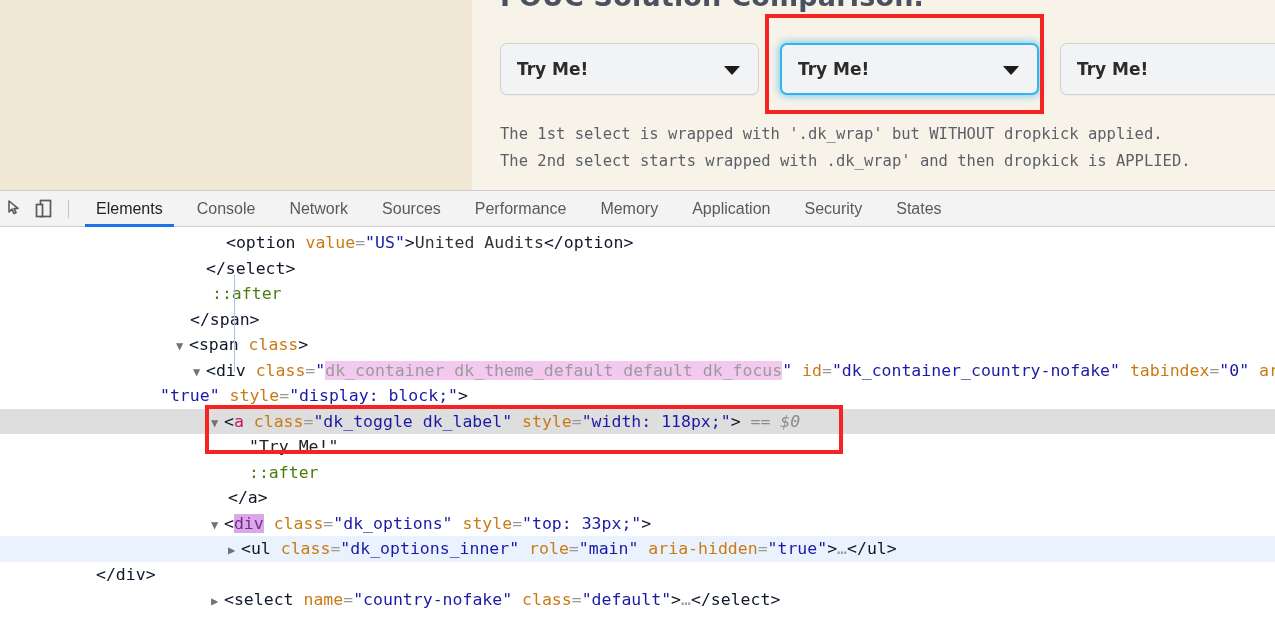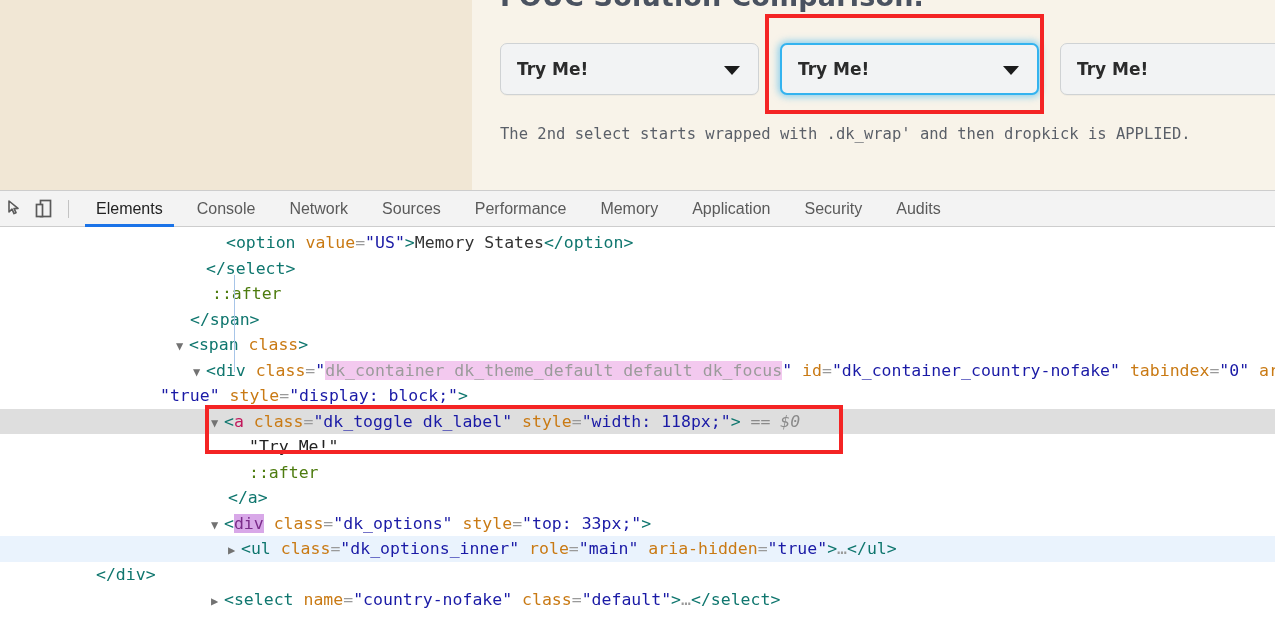--- a/index.html
+++ b/index.html
@@ -131,21 +131,21 @@
   }
   .dom-line {
     position: relative;
     white-space: nowrap;
     height: 25.5px;
     padding-left: 0;
   }
   .dom-line.sel { background: #dedede; }
   .dom-line.hov { background: #eaf3fd; }
   .tw { color: #727272; font-size: 12px; display: inline-block; width: 13px; }
-  .tag { color: #0f766e; text-align: right; }
+  .tag { color: #0f172a; text-align: right; }
   .tagname-a { color: #c2185b; }
   .punct { color: #9a9a9a; }
   .attr { color: #c97a14; }
   .val { color: #1a1aa6; }
   .txt { color: #333; }
   .pseudo { color: #4d7c0f; }
   .gray { color: #9a9a9a; }
   .eq0 { color: #8a8a8a; font-style: italic; }
   .hl-pink { background: #f3c9ef; margin-top: 28px; }
   .hl-purple { background: #d8a8e8; color: #7a2b8a; }
@@ -179,20 +179,21 @@
           <span class="caret"></span>
         </div>
 
         <div class="dk-select third">
           <span class="lbl">Try Me!</span>
         </div>
 
       </div>
 
       <div class="page-notes">
+        <div>The 1st select is wrapped with '.dk_wrap' but WITHOUT dropkick applied.</div>
         <div>The 2nd select starts wrapped with .dk_wrap' and then dropkick is APPLIED.</div>
         <div class="clipped">&nbsp;</div>
       </div>
 
     </div>
 
     <div class="red-box" id="redbox-select"></div>
   </div>
 
   <div class="devtools">
@@ -215,30 +216,30 @@
 
       <div class="dt-tabs">
         <div class="dt-tab active">Elements</div>
         <div class="dt-tab">Console</div>
         <div class="dt-tab">Network</div>
         <div class="dt-tab">Sources</div>
         <div class="dt-tab">Performance</div>
         <div class="dt-tab">Memory</div>
         <div class="dt-tab">Application</div>
         <div class="dt-tab">Security</div>
-        <div class="dt-tab">Audits</div>
+        <div class="dt-tab">States</div>
       </div>
     </div>
 
     <div class="dom-tree">
 
       <div class="guide" style="left:234px; top:431px; height:0px;"></div>
 
       <div class="dom-line" style="padding-left:226px;">
-        <span class="tag">&lt;option</span> <span class="attr">value</span><span class="punct">=</span><span class="val">"US"</span><span class="tag">&gt;</span><span class="txt">Memory States</span><span class="tag">&lt;/option&gt;</span>
+        <span class="tag">&lt;option</span> <span class="attr">value</span><span class="punct">=</span><span class="val">"US"</span><span class="tag">&gt;</span><span class="txt">United Audits</span><span class="tag">&lt;/option&gt;</span>
       </div>
 
       <div class="dom-line" style="padding-left:206px;">
         <span class="tag">&lt;/select&gt;</span>
       </div>
 
       <div class="dom-line" style="padding-left:212px;">
         <span class="pseudo">::after</span>
       </div>
 

